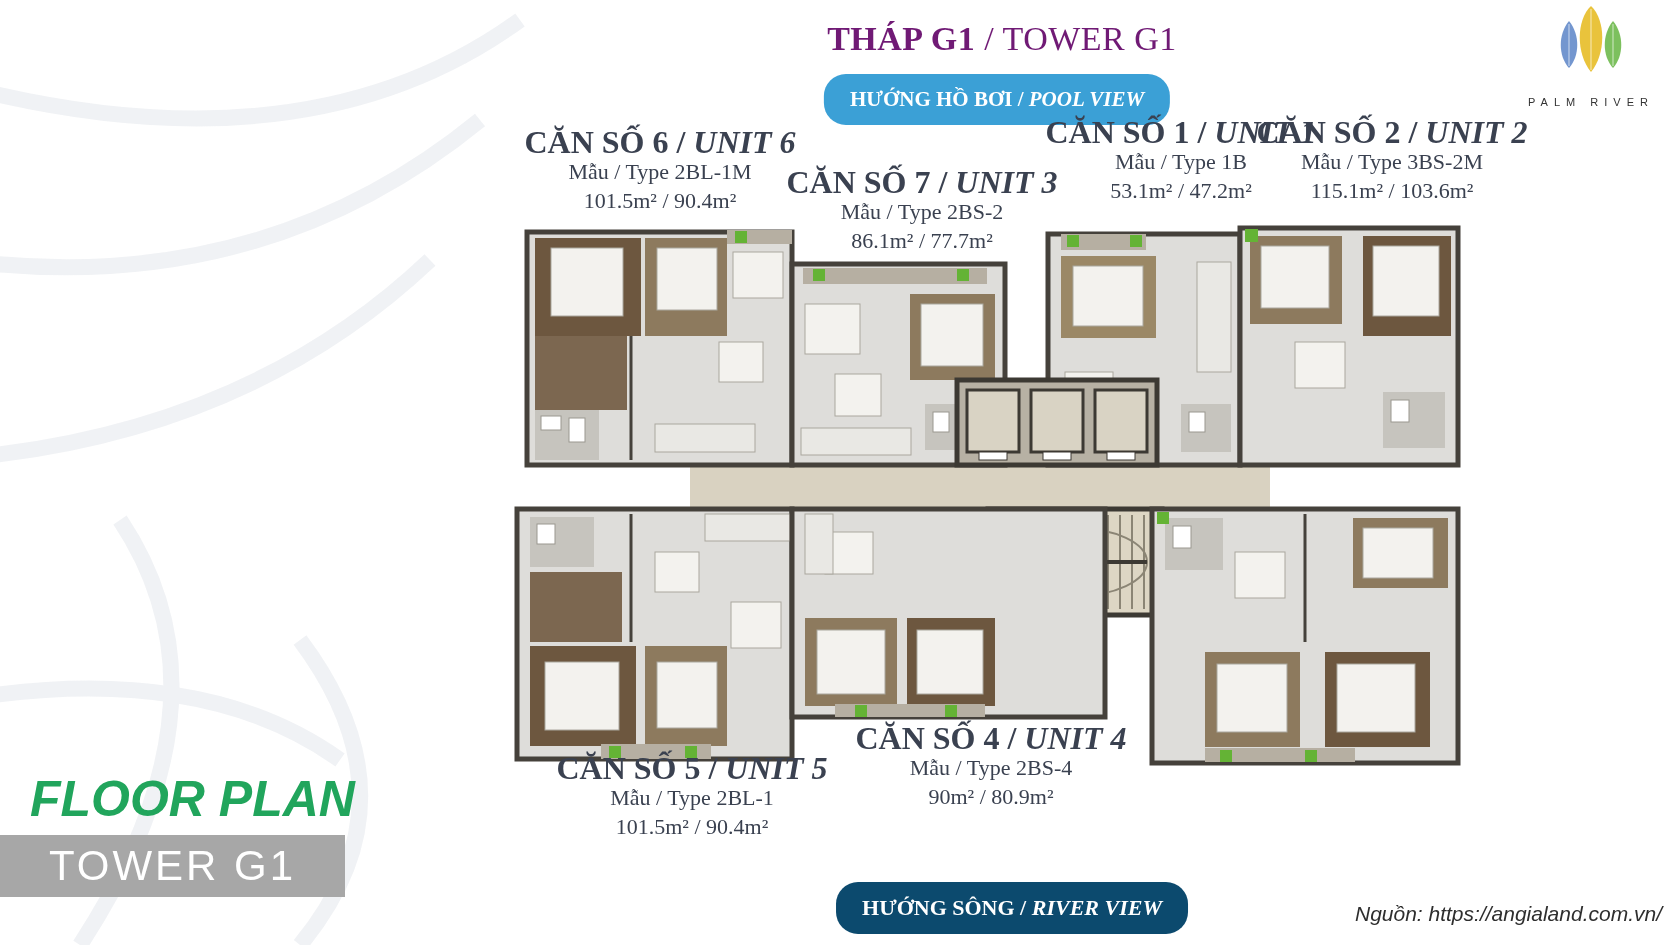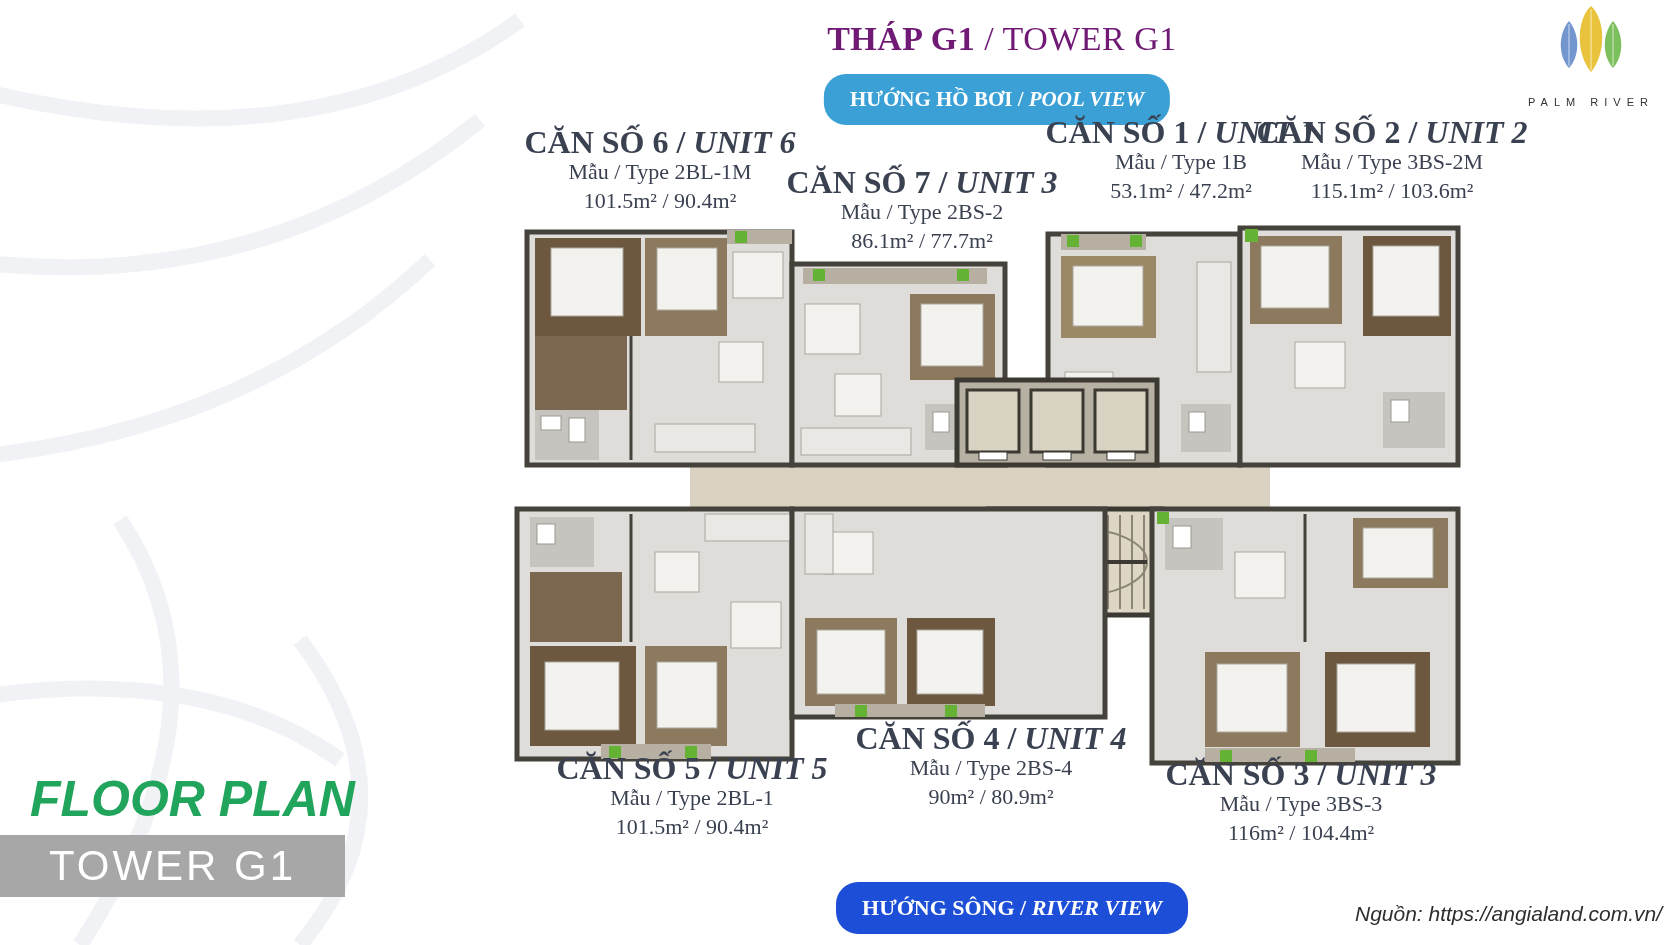--- a/index.html
+++ b/index.html
@@ -21,21 +21,21 @@
              font-family:"Liberation Sans",sans-serif;white-space:nowrap;}
   
   .main-title{position:absolute;left:1002px;top:20px;transform:translateX(-50%);
               font-size:34px;color:#701a75;white-space:nowrap;letter-spacing:.5px;}
   .main-title .t-vi{font-weight:700;}
   
   .badge{position:absolute;transform:translateX(-50%);color:#fff;font-weight:700;
          font-size:21px;padding:13px 26px;border-radius:22px;white-space:nowrap;}
   .badge .en{font-style:italic;}
   .badge.pool{left:997px;top:74px;background:#3ba0d6;}
-  .badge.river{left:1012px;top:882px;background:#1d4ed8;font-size:22px;}
+  .badge.river{left:1012px;top:882px;background:#0c4a6e;font-size:22px;}
   
   .unit-label{position:absolute;transform:translateX(-50%);text-align:center;
               color:#3a4150;white-space:nowrap;line-height:29px;}
   .ul-line1{font-size:32px;font-weight:700;}
   .ul-line1 .ul-en{font-style:italic;}
   .ul-line2,.ul-line3{font-size:22px;}
   .ul-6{left:660px;top:128px;}
   .ul-7{left:922px;top:168px;}
   .ul-1{left:1181px;top:118px;}
   .ul-2{left:1392px;top:118px;}
@@ -253,25 +253,20 @@
     <div class="ul-line2">Mẫu / Type 2BL-1</div>
     <div class="ul-line3">101.5m² / 90.4m²</div>
   </div>
 
   <div class="unit-label ul-4">
     <div class="ul-line1"><span class="ul-vi">CĂN SỐ 4</span><span> / </span><span class="ul-en">UNIT 4</span></div>
     <div class="ul-line2">Mẫu / Type 2BS-4</div>
     <div class="ul-line3">90m² / 80.9m²</div>
   </div>
 
-  <div class="unit-label ul-3">
-    <div class="ul-line1"><span class="ul-vi">CĂN SỐ 3</span><span> / </span><span class="ul-en">UNIT 3</span></div>
-    <div class="ul-line2">Mẫu / Type 3BS-3</div>
-    <div class="ul-line3">116m² / 104.4m²</div>
-  </div>
 
   <div class="fp-caption">FLOOR PLAN</div>
   <div class="tower-bar">
     <span>TOWER G1</span>
   </div>
   <div class="source">Nguồn: https://angialand.com.vn/</div>
 
 </div>
 
 </body></html>

